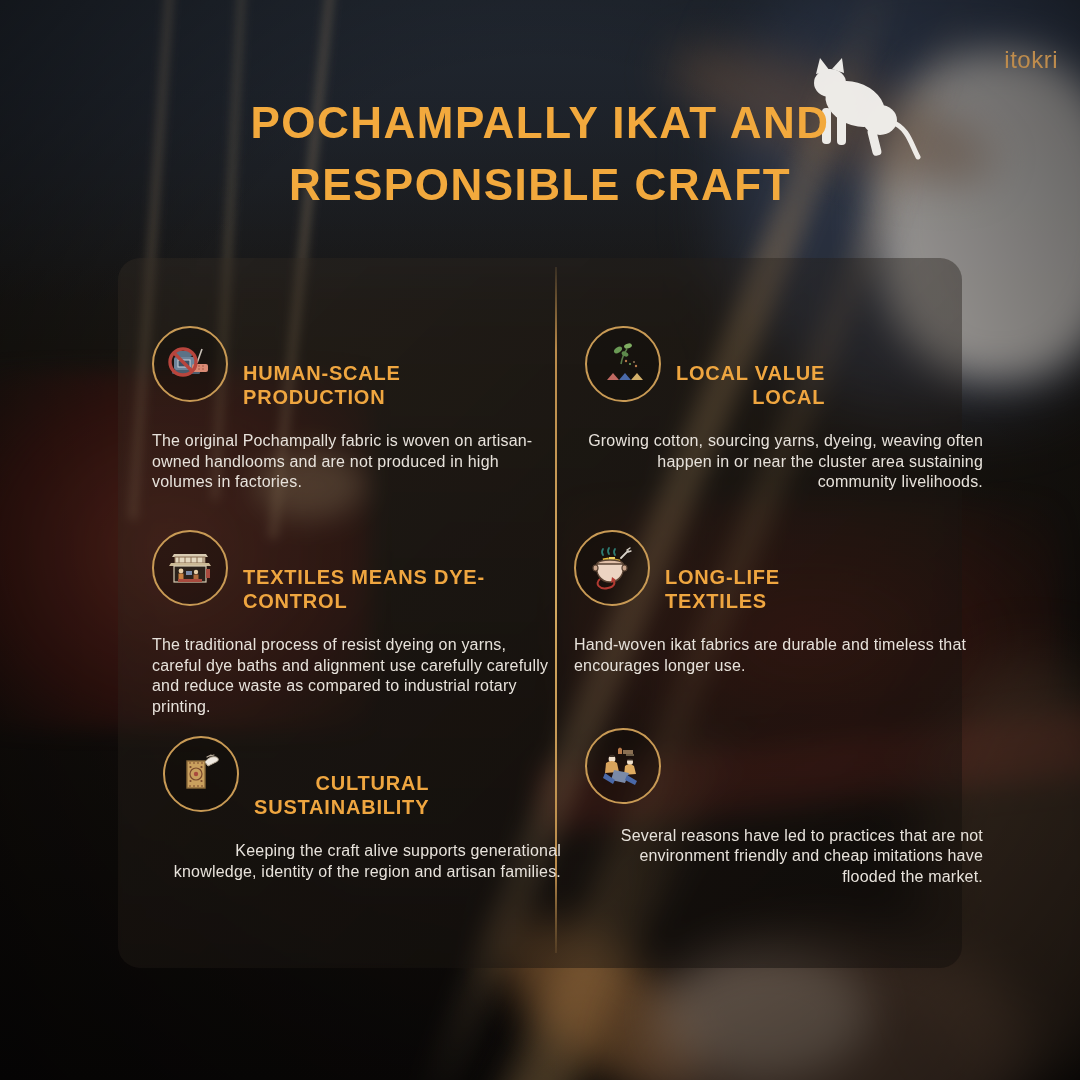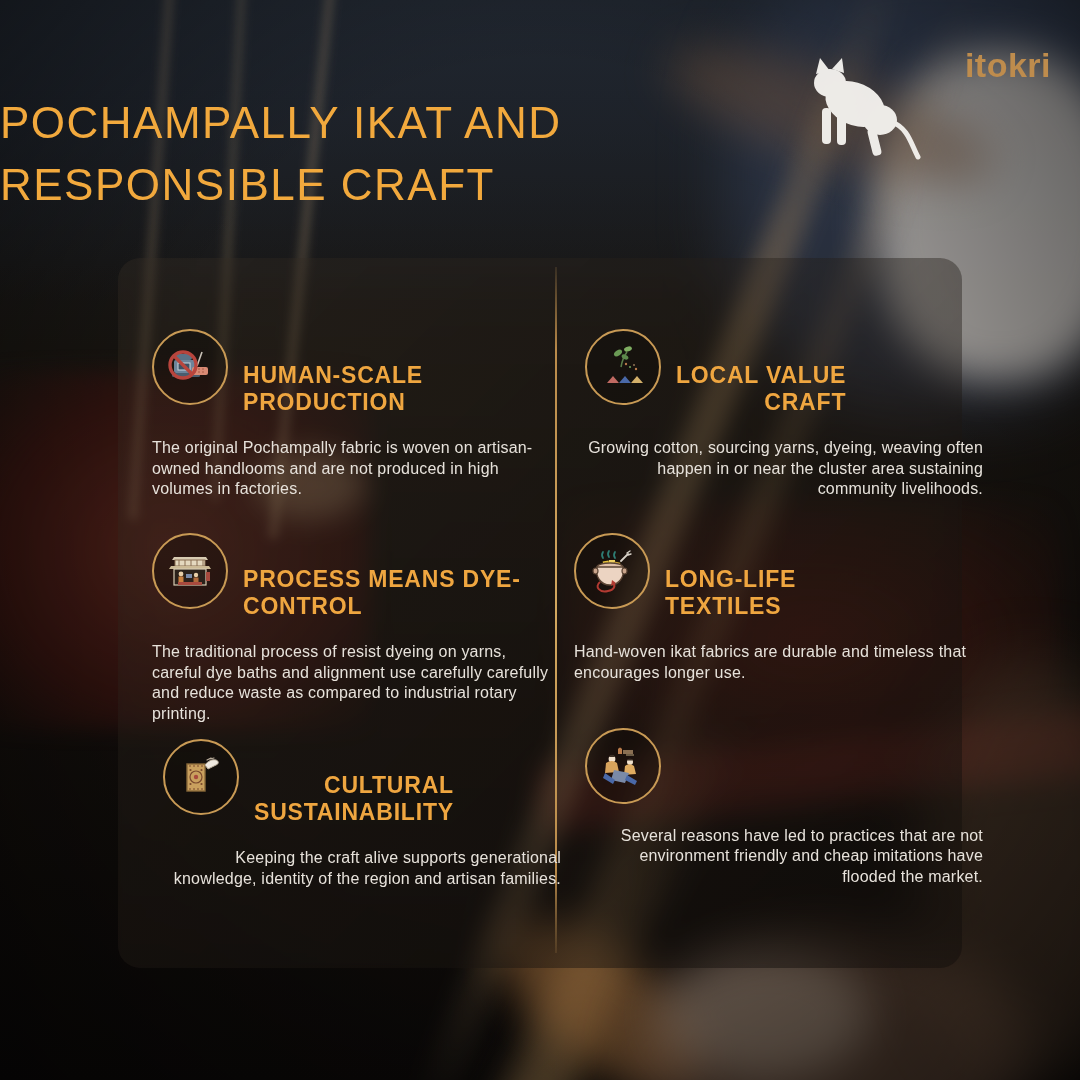--- a/index.html
+++ b/index.html
@@ -29,23 +29,23 @@
   .knot{left:255px;top:450px;width:110px;height:70px;background:#9a8464;opacity:.45;filter:blur(14px);border-radius:50%;}
   .carpetL{left:-30px;top:370px;width:400px;height:360px;background:radial-gradient(ellipse,#512119 0%,#33120e 60%,rgba(30,10,8,0) 100%);opacity:.85;filter:blur(10px);}
   .carpetR{left:560px;top:500px;width:500px;height:280px;background:radial-gradient(ellipse,#471811 0%,rgba(40,12,8,0) 100%);opacity:.8;filter:blur(12px);}
   .redband{left:540px;top:740px;width:560px;height:64px;background:#5e1f1a;opacity:.55;filter:blur(14px);transform:rotate(-6deg);}
   .handsB{left:630px;top:930px;width:400px;height:240px;background:#6d5140;opacity:.55;filter:blur(26px);border-radius:50%;}
   .handsR{right:-60px;top:660px;width:220px;height:420px;background:#55402f;opacity:.5;filter:blur(30px);border-radius:45%;}
   .clothB{left:660px;top:950px;width:210px;height:130px;background:#b2a697;opacity:.35;filter:blur(22px);border-radius:50%;}
   .vignette{position:absolute;inset:0;background:radial-gradient(ellipse at 50% 45%,rgba(0,0,0,0) 50%,rgba(0,0,0,.5) 100%);}
 
   
-  .title{position:absolute;left:0;top:92px;width:1080px;
-    color:#F2A93D;font-weight:400;font-size:44px;letter-spacing:1.5px;line-height:1.42;}
-  .brand{position:absolute;right:29px;top:46px;color:#BE8C4D;font-size:34px;font-weight:700;letter-spacing:.5px;}
+  .title{position:absolute;left:0;top:92px;width:1080px;text-align:center;
+    color:#F2A93D;font-weight:700;font-size:44px;letter-spacing:1.5px;line-height:1.42;}
+  .brand{position:absolute;right:22px;top:46px;color:#BE8C4D;font-size:24px;font-weight:400;letter-spacing:.5px;}
   .cat{position:absolute;left:792px;top:56px;width:130px;height:110px;}
   .cat svg{width:100%;height:100%;fill:#f4f2ee;opacity:.96;}
 
   
   .panel{position:absolute;left:118px;top:258px;width:844px;height:710px;border-radius:22px;
     background:linear-gradient(135deg,rgba(62,52,42,.30),rgba(18,14,11,.50));
     backdrop-filter:blur(2px);}
   .divider{position:absolute;left:555px;top:267px;width:2px;height:686px;
     background:linear-gradient(180deg,rgba(190,150,90,.15),#b98a4a 12%,#d2a75f 50%,#b98a4a 88%,rgba(190,150,90,.15));}
 
@@ -53,21 +53,21 @@
   .grid{position:absolute;left:118px;top:258px;width:844px;height:710px;
     display:grid;grid-template-columns:422px 422px;grid-template-rows:204px 206px auto;
     padding-top:60px;box-sizing:border-box;}
   .card{box-sizing:border-box;}
   .card.left{padding-left:34px;}
   .card.right{padding-left:45px;text-align:right;}
   .card-head{display:flex;align-items:center;gap:15px;}
   .icon-circle{width:72px;height:72px;border-radius:50%;border:2px solid #c89a55;flex:0 0 auto;
     background:rgba(12,9,7,.35);display:flex;align-items:center;justify-content:center;}
   .icon-circle svg{width:48px;height:48px;}
-  .card-title{color:#EFA640;font-weight:700;font-size:23px;line-height:1.18;letter-spacing:.8px;margin-top:44px;}
+  .card-title{color:#EFA640;font-weight:700;font-size:20px;line-height:1.18;letter-spacing:.8px;margin-top:44px;}
   .card-body{margin:22px 0 0 0;color:#E7E2DB;font-size:16px;line-height:1.28;letter-spacing:.2px;width:398px;}
 </style>
 </head>
 <body>
 
 <div id="stage">
 
   <div class="bg">
     <div class="b-top"></div>
     <div class="b-person-blue blob"></div>
@@ -149,21 +149,21 @@
             <circle cx="31" cy="24" r="1.1" fill="#6a9a55"></circle>
             <circle cx="35" cy="22" r="1.1" fill="#8a6f52"></circle>
             <circle cx="37" cy="26" r="1.2" fill="#b97b4a"></circle>
             <polygon points="8,40 14,33 20,40" fill="#c06a62"></polygon>
             <polygon points="20,40 26,33 32,40" fill="#4a69a8"></polygon>
             <polygon points="32,40 38,33 44,40" fill="#d3b06a"></polygon>
           </svg>
         </div>
         <div class="card-title">
           <span>LOCAL VALUE</span><br>
-          <span>CRAFT</span>
+          <span>LOCAL</span>
         </div>
       </div>
       <p class="card-body">Growing cotton, sourcing yarns, dyeing, weaving often happen in or near the cluster area sustaining community livelihoods.</p>
     </div>
 
     <div class="card left">
       <div class="card-head">
         <div class="icon-circle">
           <svg viewBox="0 0 48 48">
             <polygon points="8,10 40,10 42,13 6,13" fill="#d8cbb2"></polygon>
@@ -174,21 +174,21 @@
             <rect x="40" y="25" width="4" height="9" fill="#a84a3e"></rect>
             <circle cx="15" cy="27" r="2.4" fill="#e8cfa8"></circle>
             <rect x="12.5" y="29.5" width="5" height="6" fill="#c9803f"></rect>
             <circle cx="30" cy="28" r="2.2" fill="#e8cfa8"></circle>
             <rect x="27.5" y="30.5" width="5" height="5" fill="#b06a3a"></rect>
             <rect x="12" y="35" width="24" height="3" fill="#a84a3e"></rect>
             <rect x="20" y="27" width="6" height="4" fill="#7a8aa8"></rect>
           </svg>
         </div>
         <div class="card-title">
-          <span>PROCESS MEANS DYE-</span><br>
+          <span>TEXTILES MEANS DYE-</span><br>
           <span>CONTROL</span>
         </div>
       </div>
       <p class="card-body">The traditional process of resist dyeing on yarns, careful dye baths and alignment use carefully carefully and reduce waste as compared to industrial rotary printing.</p>
     </div>
 
     <div class="card left">
       <div class="card-head">
         <div class="icon-circle">
           <svg viewBox="0 0 48 48">

